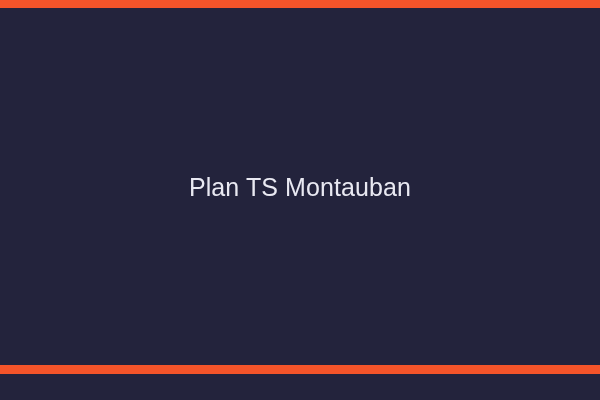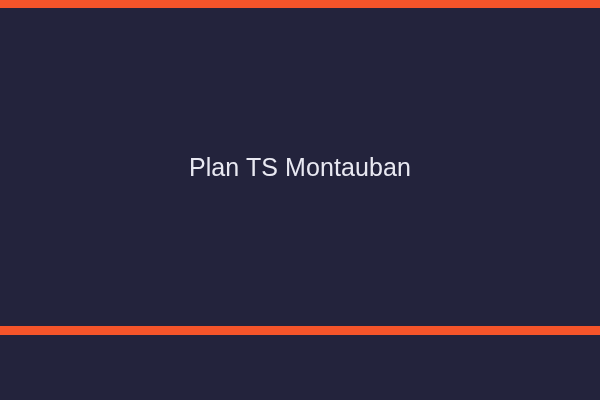--- a/index.html
+++ b/index.html
@@ -13,21 +13,21 @@
     height: 400px;
     overflow: hidden;
     font-family: "Liberation Sans", sans-serif;
     background: #23233c;
   }
 
   .placeholder-card {
     position: relative;
     box-sizing: border-box;
     width: 600px;
-    height: 335px;
+    height: 374px;
     background: #23233c;
     display: flex;
     flex-direction: column;
     align-items: stretch;
     justify-content: space-between;
   }
 
   .accent-bar {
     flex: 0 0 auto;
     width: 100%;

